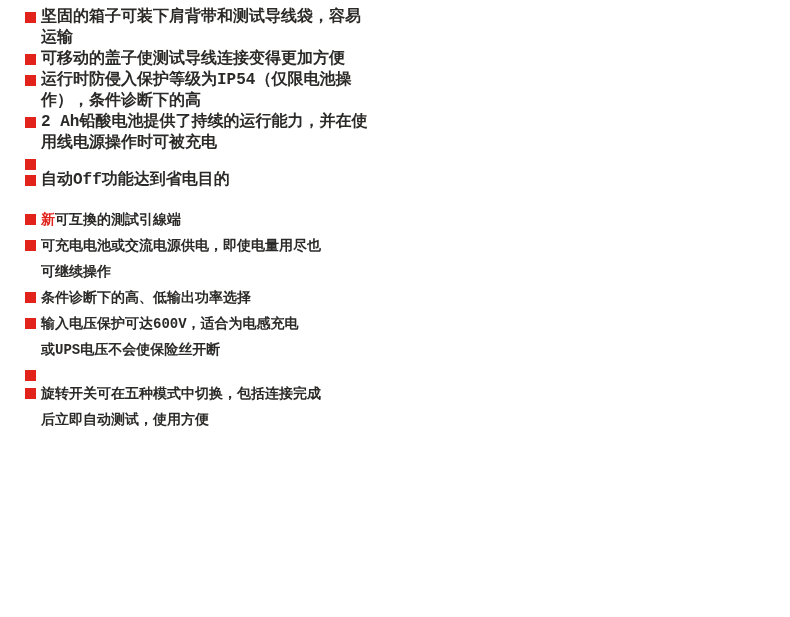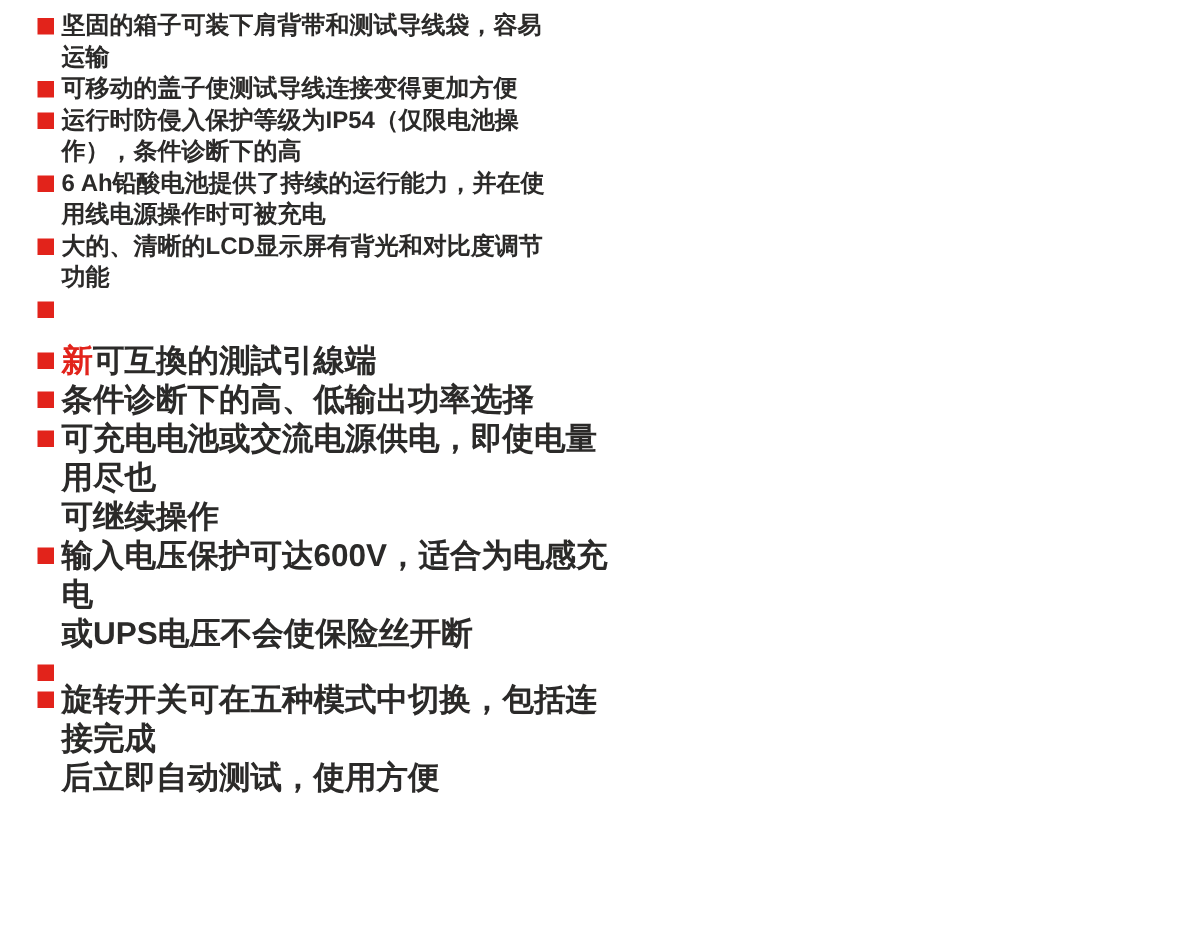--- a/index.html
+++ b/index.html
@@ -8,20 +8,21 @@
     width: 790px;
     height: 617px;
     background: #ffffff;
     overflow: hidden;
     font-family: "Liberation Sans", "DejaVu Sans", sans-serif;
   }
   .page {
     width: 790px;
     height: 617px;
     padding: 7px 0 0 25px;
+    font-family: Liberation Mono, monospace;
   }
   .feature-list {
     list-style: none;
     margin: 0;
     padding: 0;
     font-weight: bold;
     color: var(--body-text, #2b2a29);
   }
   .feature-item {
     display: flex;
@@ -42,21 +43,21 @@
   }
   .list-top {
     width: 378px;
     font-size: 16px;
     line-height: 21px;
   }
   .list-top .bullet { margin-top: 5px; }
   .list-bottom {
     width: 384px;
     margin-top: 16px;
-    font-size: 21px;
+    font-size: 14px;
     line-height: 26px;
   }
   .list-bottom .bullet { margin-top: 7px; }
 </style>
 </head>
 <body style="--accent-red: #e2231b; --body-text: #2b2a29; background: rgb(255, 255, 255);">
 
 <div class="page">
   <ul class="feature-list list-top">
   <li class="feature-item">
@@ -71,50 +72,49 @@
   </li>
 
   <li class="feature-item">
     <span class="bullet"></span>
     <span class="feature-text"><span class="feature-lines">运行时防侵入保护等级为IP54（仅限电池操
 作），条件诊断下的高</span></span>
   </li>
 
   <li class="feature-item">
     <span class="bullet"></span>
-    <span class="feature-text"><span class="feature-lines">6 Ah铅酸电池提供了持续的运行能力，并在使
+    <span class="feature-text"><span class="feature-lines">2 Ah铅酸电池提供了持续的运行能力，并在使
 用线电源操作时可被充电</span></span>
   </li>
 
 
   <li class="feature-item">
     <span class="bullet"></span>
-    <span class="feature-text"><span class="feature-lines">大的、清晰的LCD显示屏有背光和对比度调节
-功能</span></span>
   </li>
 
   <li class="feature-item">
     <span class="bullet"></span>
+    <span class="feature-text"><span class="feature-lines">自动Off功能达到省电目的</span></span>
   </li>
 </ul>
   <ul class="feature-list list-bottom">
   <li class="feature-item">
     <span class="bullet"></span>
     <span class="feature-text"><span class="red-prefix">新</span><span class="feature-lines">可互換的測試引線端</span></span>
   </li>
 
   <li class="feature-item">
     <span class="bullet"></span>
-    <span class="feature-text"><span class="feature-lines">条件诊断下的高、低输出功率选择</span></span>
+    <span class="feature-text"><span class="feature-lines">可充电电池或交流电源供电，即使电量用尽也
+可继续操作</span></span>
   </li>
 
   <li class="feature-item">
     <span class="bullet"></span>
-    <span class="feature-text"><span class="feature-lines">可充电电池或交流电源供电，即使电量用尽也
-可继续操作</span></span>
+    <span class="feature-text"><span class="feature-lines">条件诊断下的高、低输出功率选择</span></span>
   </li>
 
 
   <li class="feature-item">
     <span class="bullet"></span>
     <span class="feature-text"><span class="feature-lines">输入电压保护可达600V，适合为电感充电
 或UPS电压不会使保险丝开断</span></span>
   </li>
 
   <li class="feature-item">

